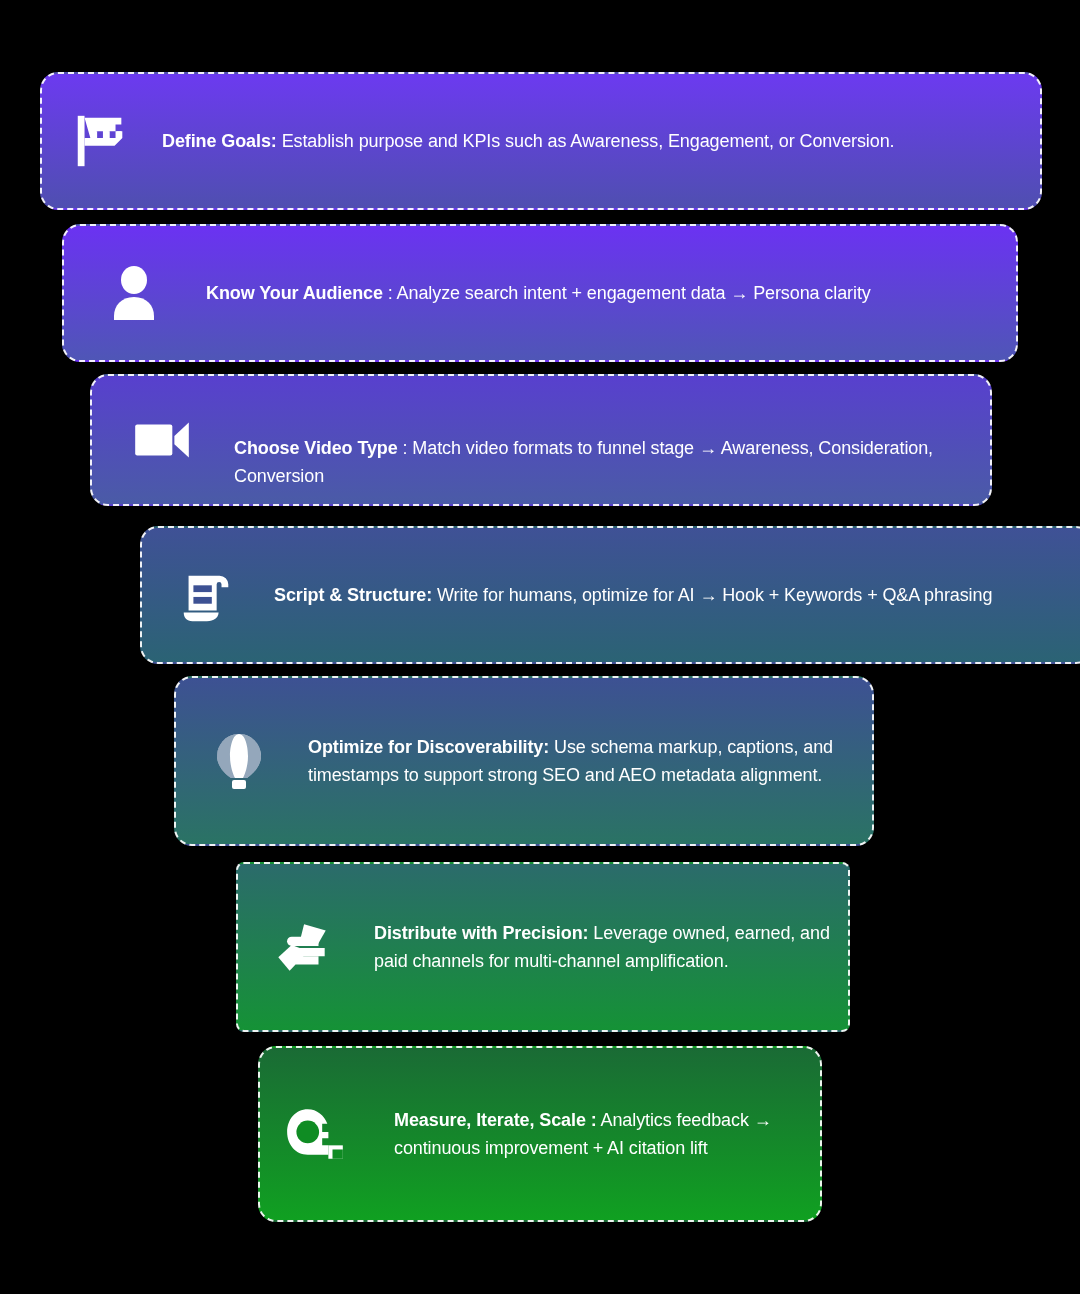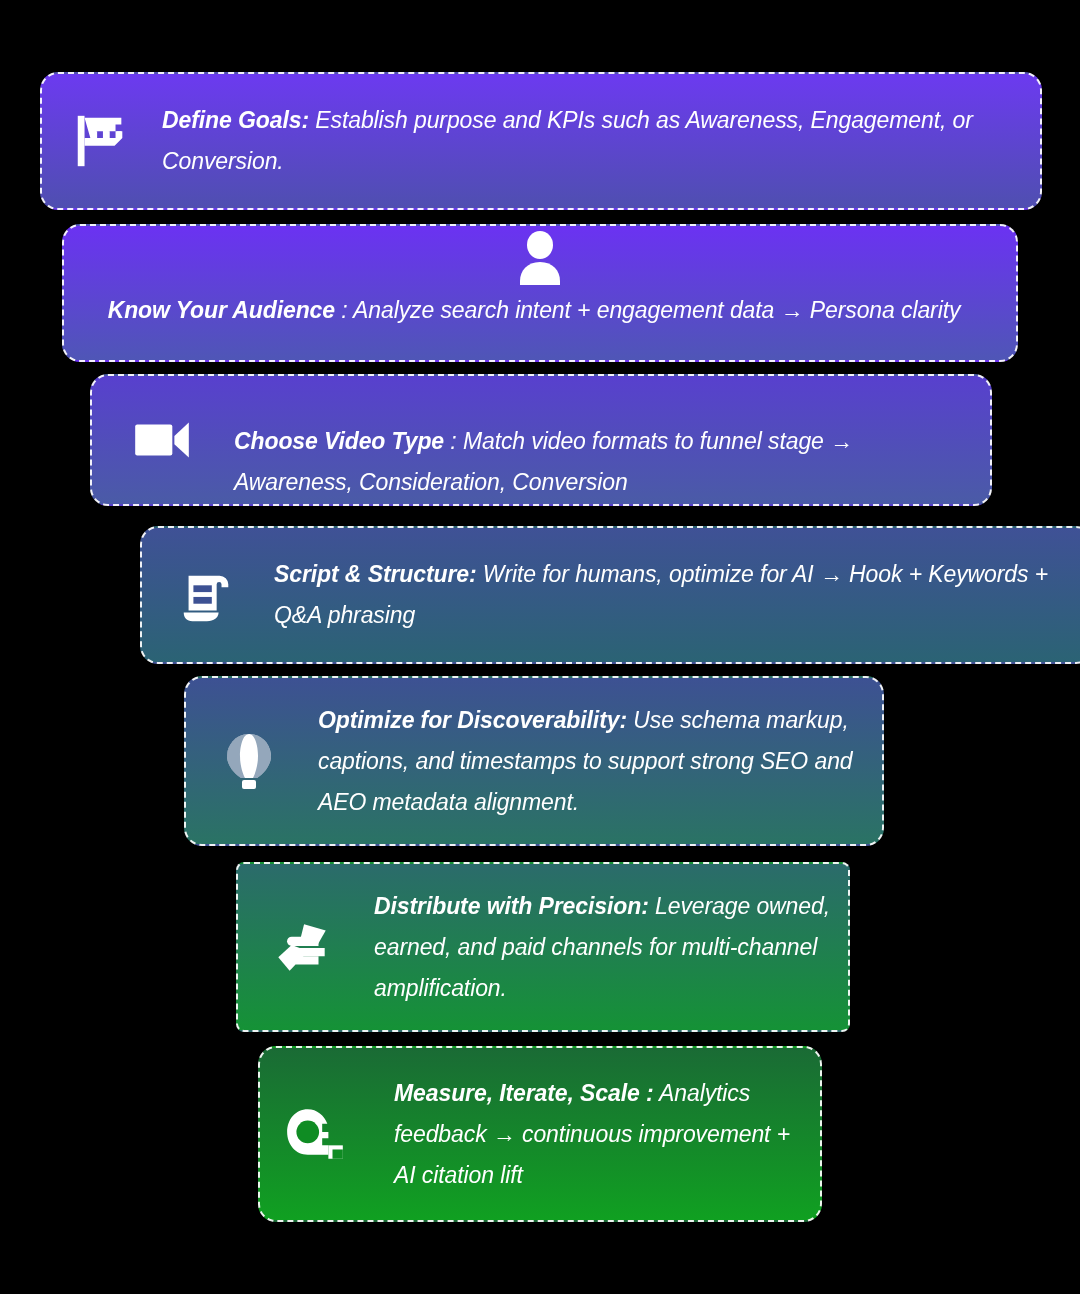--- a/index.html
+++ b/index.html
@@ -39,36 +39,35 @@
     display: flex;
     align-items: center;
     justify-content: center;
     color: #ffffff;
   }
   .stage-icon svg { display: block; fill: #ffffff; }
 
   .stage-text {
     flex: 1 1 auto;
     color: #ffffff;
-    font-size: 23px;
-    line-height: 41px;
+    font-size: 18px;
+    line-height: 28px;
     letter-spacing: -0.1px;
     padding-right: 14px;
-    font-style: italic;
   }
   .stage-text b {
     font-weight: 700;
   }
 
   
   .s1 { left: 40px;  top: 72px;   width: 1002px; height: 138px; }
   .s2 { left: 62px;  top: 224px;  width: 956px;  height: 138px; }
   .s3 { left: 90px;  top: 374px;  width: 902px;  height: 132px; }
   .s4 { left: 140px; top: 526px;  width: 954px;  height: 138px; }
-  .s5 { left: 184px; top: 676px;  width: 700px;  height: 170px; }
+  .s5 { left: 174px; top: 676px;  width: 700px;  height: 170px; }
   .s6 { left: 236px; top: 862px;  width: 614px;  height: 170px; }
   .s7 { left: 258px; top: 1046px; width: 564px;  height: 176px; }
 
   .s1 .stage-icon { width: 118px; }
   .s2 .stage-icon { width: 140px; }
   .s3 .stage-icon { width: 140px; }
   .s4 .stage-icon { width: 128px; }
   .s5 .stage-icon { width: 126px; }
   .s6 .stage-icon { width: 128px; }
   .s7 .stage-icon { width: 112px; }
@@ -95,21 +94,21 @@
         <rect x="22" y="15" width="6" height="7"></rect>
         <rect x="35" y="15" width="6" height="7"></rect>
         <rect x="15" y="22" width="7" height="7" fill="none"></rect>
       </svg>
     </div>
     <div class="stage-text">
       <b>Define Goals:</b><span> Establish purpose and KPIs such as Awareness, Engagement, or Conversion.</span>
     </div>
   </div>
 
-  <div class="stage s2" style="background: linear-gradient(rgb(107, 50, 242) 0%, rgb(79, 86, 182) 100%); flex-direction: column;">
+  <div class="stage s2" style="background: linear-gradient(rgb(107, 50, 242) 0%, rgb(79, 86, 182) 100%);">
     <div class="stage-icon">
       <svg viewBox="0 0 64 64" width="64" height="64" aria-hidden="true">
         <ellipse cx="32" cy="19" rx="13" ry="14"></ellipse>
         <path d="M32 36 c-13 0 -20 9 -20 19 v4 h40 v-4 c0 -10 -7 -19 -20 -19 z"></path>
       </svg>
     </div>
     <div class="stage-text">
       <b>Know Your Audience</b><span> : Analyze search intent + engagement data → Persona clarity</span>
     </div>
   </div>

